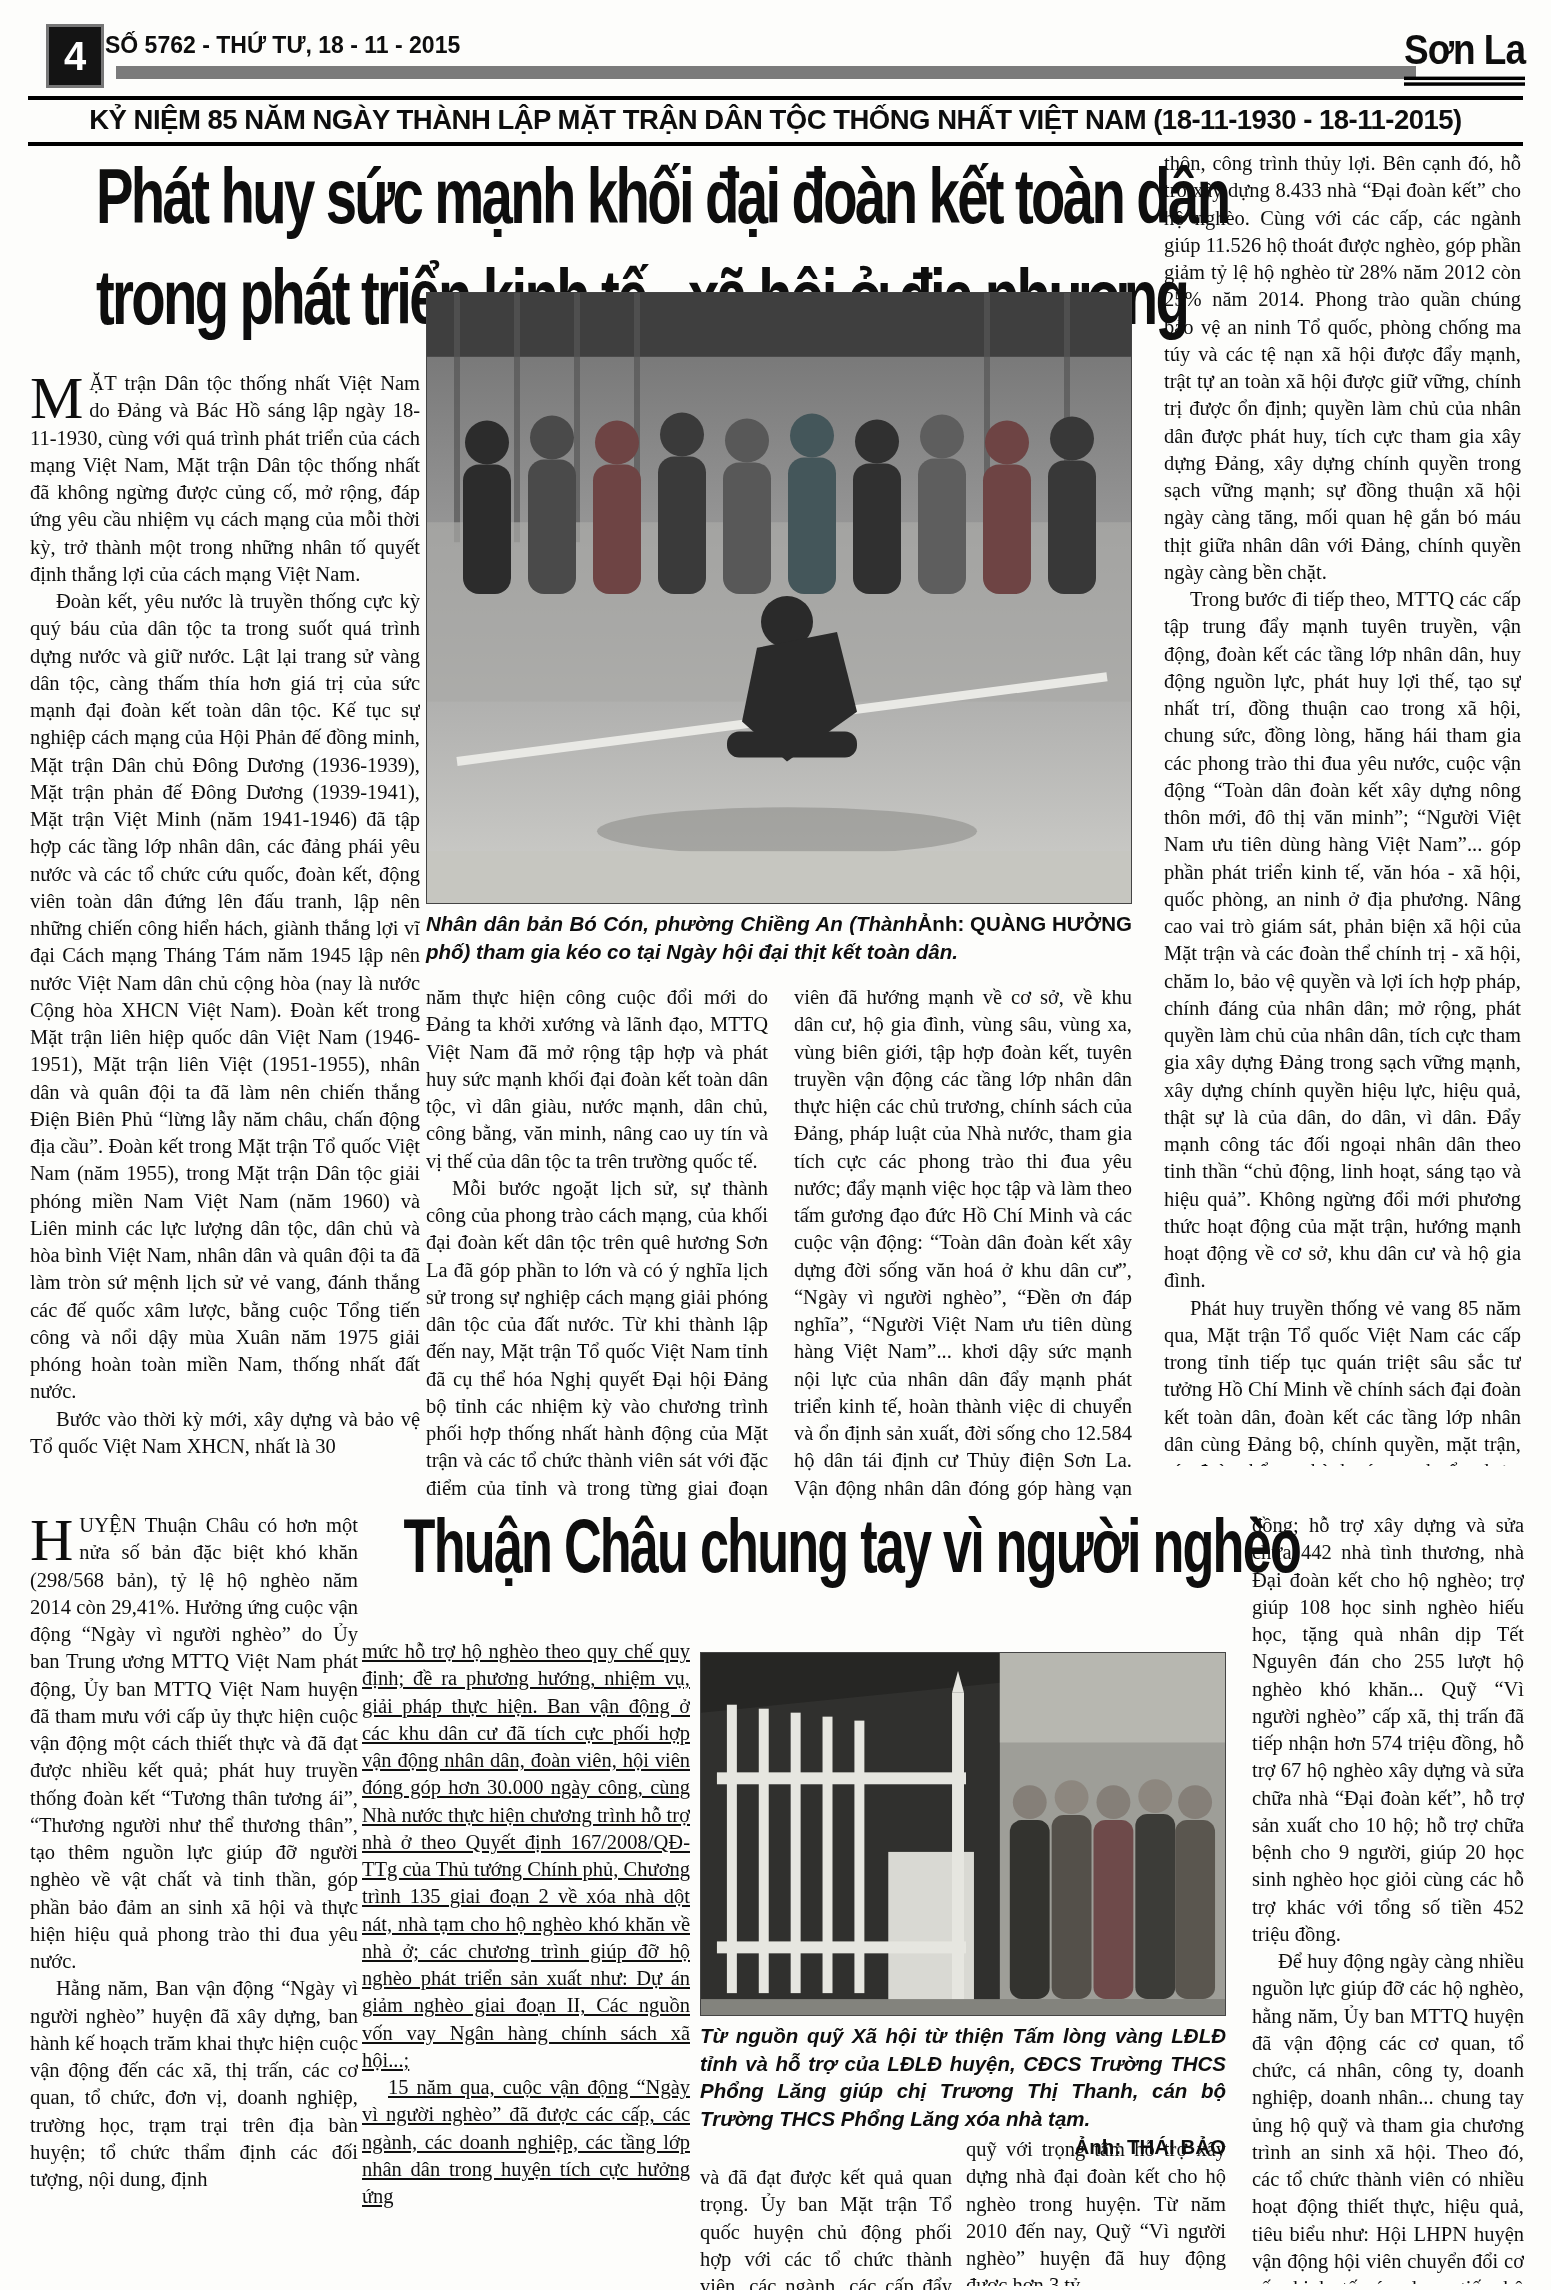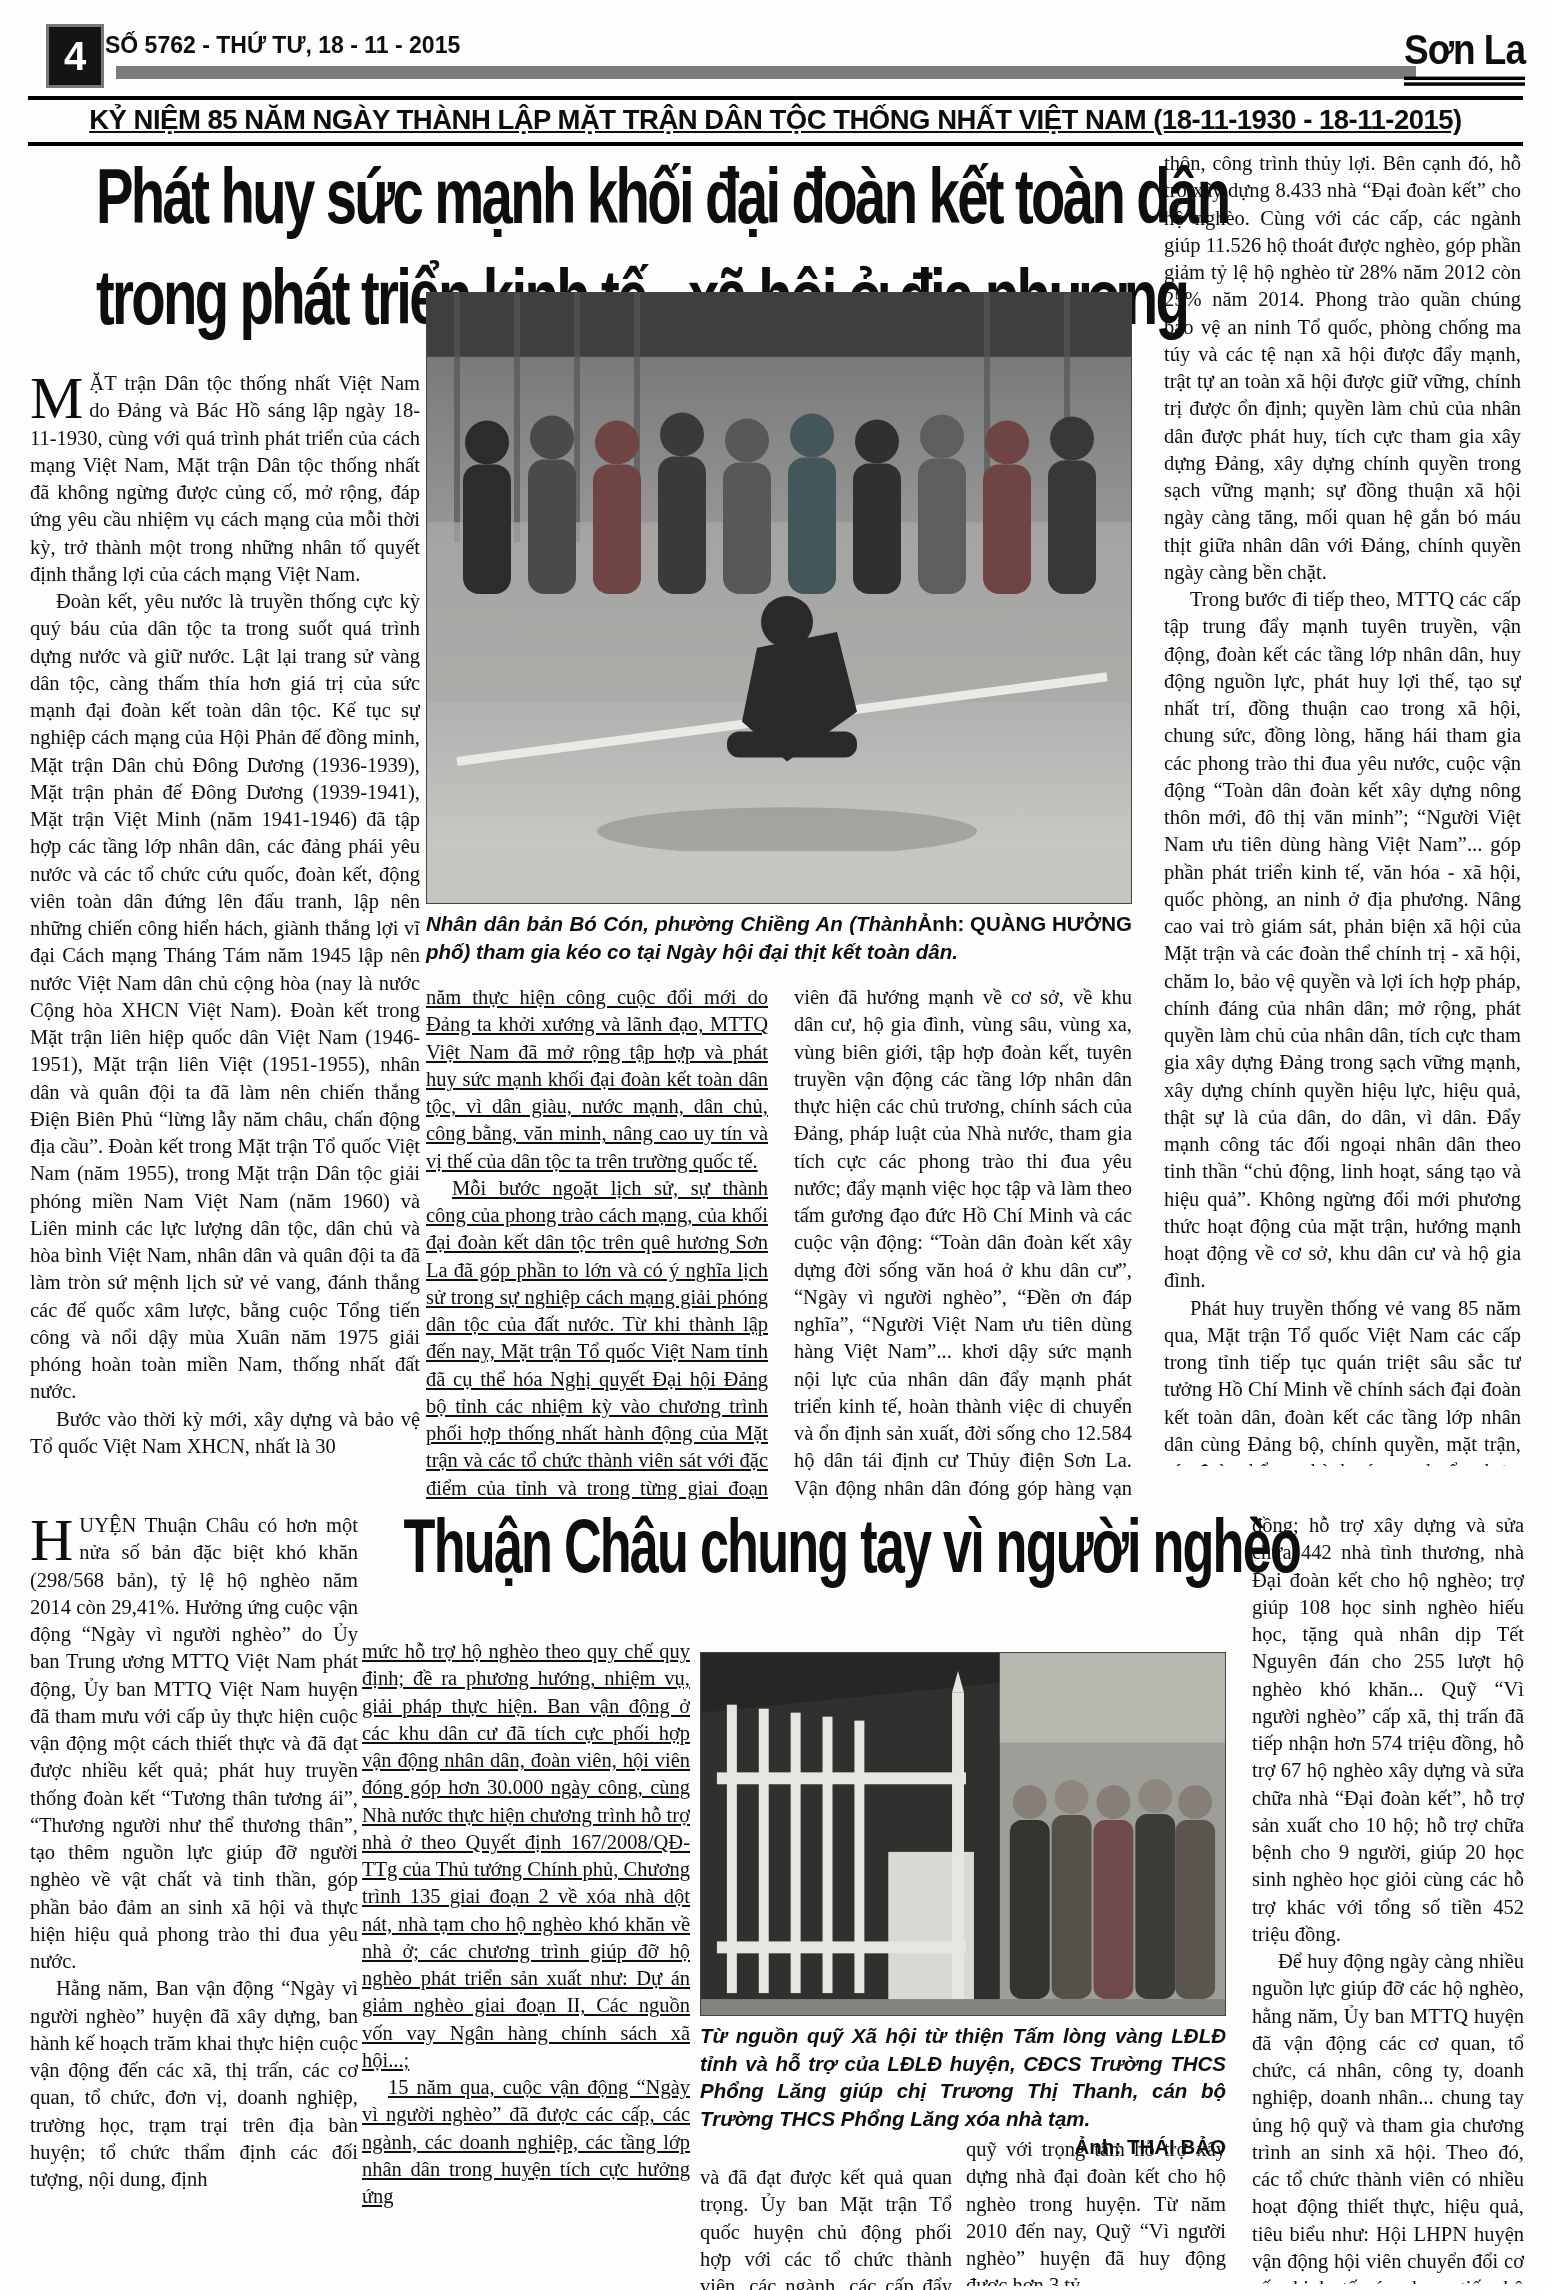--- a/index.html
+++ b/index.html
@@ -8,36 +8,36 @@
   
   .pagenum{position:absolute;left:46px;top:24px;width:52px;height:58px;background:#141414;
            border:3px solid #777;color:#fff;font:bold 40px "Liberation Sans",sans-serif;
            display:flex;align-items:center;justify-content:center;}
   .issue{position:absolute;left:105px;top:32px;font:bold 23px "Liberation Sans",sans-serif;letter-spacing:0px;}
   .graybar{position:absolute;left:116px;top:66px;width:1300px;height:13px;background:#7b7b7b;}
   .brand{position:absolute;right:26px;top:26px;font:bold 37px "Liberation Sans",sans-serif;
          letter-spacing:-1px;border-bottom:8px double #000;padding-bottom:2px;transform:scaleY(1.15);transform-origin:top;}
   
   .banner{position:absolute;left:28px;top:96px;width:1495px;border-top:4px solid #000;border-bottom:4px solid #000;
-          padding:4px 0 6px;text-align:center;font:800 27.5px "Liberation Sans",sans-serif;letter-spacing:-0.5px;text-decoration:underline;}
+          padding:4px 0 6px;text-align:center;font:800 27.5px "Liberation Sans",sans-serif;letter-spacing:-0.5px;}
   
   .headline{position:absolute;left:28px;top:146px;width:1132px;text-align:center;
             font-family:"Liberation Sans",sans-serif;font-weight:900;font-size:64px;line-height:1.3;
             letter-spacing:-3px;transform:scale(0.88,1.22);transform-origin:top center;white-space:nowrap;}
   .headline div{margin:0;}
   .h2-title{position:absolute;left:360px;top:1502px;width:872px;text-align:center;
             font-family:"Liberation Sans",sans-serif;font-weight:900;font-size:58px;letter-spacing:-2px;
             transform:scale(0.9,1.3);transform-origin:top center;white-space:nowrap;}
   
   .ncol{position:absolute;overflow:hidden;font-size:20.5px;line-height:1.33;text-align:justify;}
   .ncol p{margin:0;}
   .indent{text-indent:26px;}
   .dropcap{float:left;font-size:60px;line-height:0.82;padding:4px 6px 0 0;font-weight:normal;}
   .col1{left:30px;top:370px;width:390px;height:1132px;}
-  .col2{left:426px;top:984px;width:342px;height:522px;text-decoration:underline;}
+  .col2{left:426px;top:984px;width:342px;height:522px;}
   .col3{left:794px;top:984px;width:338px;height:522px;}
   .col4{left:1164px;top:150px;width:357px;height:1316px;}
   .colA{left:30px;top:1512px;width:328px;height:772px;}
   .colB{left:362px;top:1638px;width:328px;height:646px;text-decoration:underline;}
   .colC{left:700px;top:2136px;width:252px;height:150px;margin-top:28px;}
   .colD{left:966px;top:2136px;width:260px;height:150px;}
   .colE{left:1252px;top:1512px;width:272px;height:772px;}
   
   .photo1{position:absolute;left:426px;top:292px;width:706px;height:612px;border:1px solid #444;box-sizing:border-box;}
   .photo2{position:absolute;left:700px;top:1652px;width:526px;height:364px;border:1px solid #444;box-sizing:border-box;}

